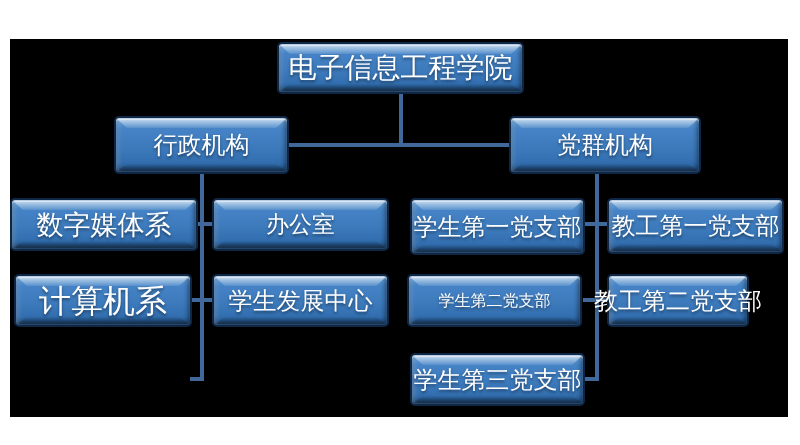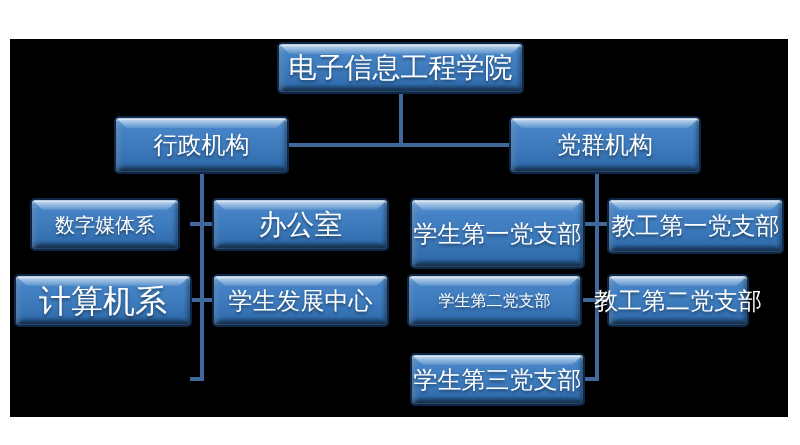--- a/index.html
+++ b/index.html
@@ -97,35 +97,35 @@
       <span class="node-label">电子信息工程学院</span>
     </div>
 
     <div class="node" style="left:104px;top:77px;width:175px;height:58px;font-size:24px">
       <span class="node-label">行政机构</span>
     </div>
     <div class="node" style="left:499px;top:77px;width:192px;height:58px;font-size:24px">
       <span class="node-label">党群机构</span>
     </div>
 
-    <div class="node" style="left:20px;top:159px;width:150px;height:53px;font-size:20px">
+    <div class="node" style="left:0;top:159px;width:188px;height:53px;font-size:27px">
       <span class="node-label">数字媒体系</span>
     </div>
     <div class="node" style="left:4px;top:235px;width:178px;height:53px;font-size:32px">
       <span class="node-label">计算机系</span>
     </div>
 
-    <div class="node" style="left:202px;top:159px;width:177px;height:53px;font-size:28px">
+    <div class="node" style="left:202px;top:159px;width:177px;height:53px;font-size:23px">
       <span class="node-label">办公室</span>
     </div>
     <div class="node" style="left:202px;top:235px;width:177px;height:53px;font-size:24px">
       <span class="node-label">学生发展中心</span>
     </div>
 
-    <div class="node" style="left:400px;top:159px;width:175px;height:71px;font-size:24px">
+    <div class="node" style="left:400px;top:159px;width:175px;height:57px;font-size:24px">
       <span class="node-label">学生第一党支部</span>
     </div>
     <div class="node" style="left:397px;top:235px;width:175px;height:53px;font-size:16px">
       <span class="node-label">学生第二党支部</span>
     </div>
     <div class="node" style="left:400px;top:314px;width:175px;height:53px;font-size:24px">
       <span class="node-label">学生第三党支部</span>
     </div>
 
     <div class="node" style="left:597px;top:159px;width:177px;height:56px;font-size:24px">

